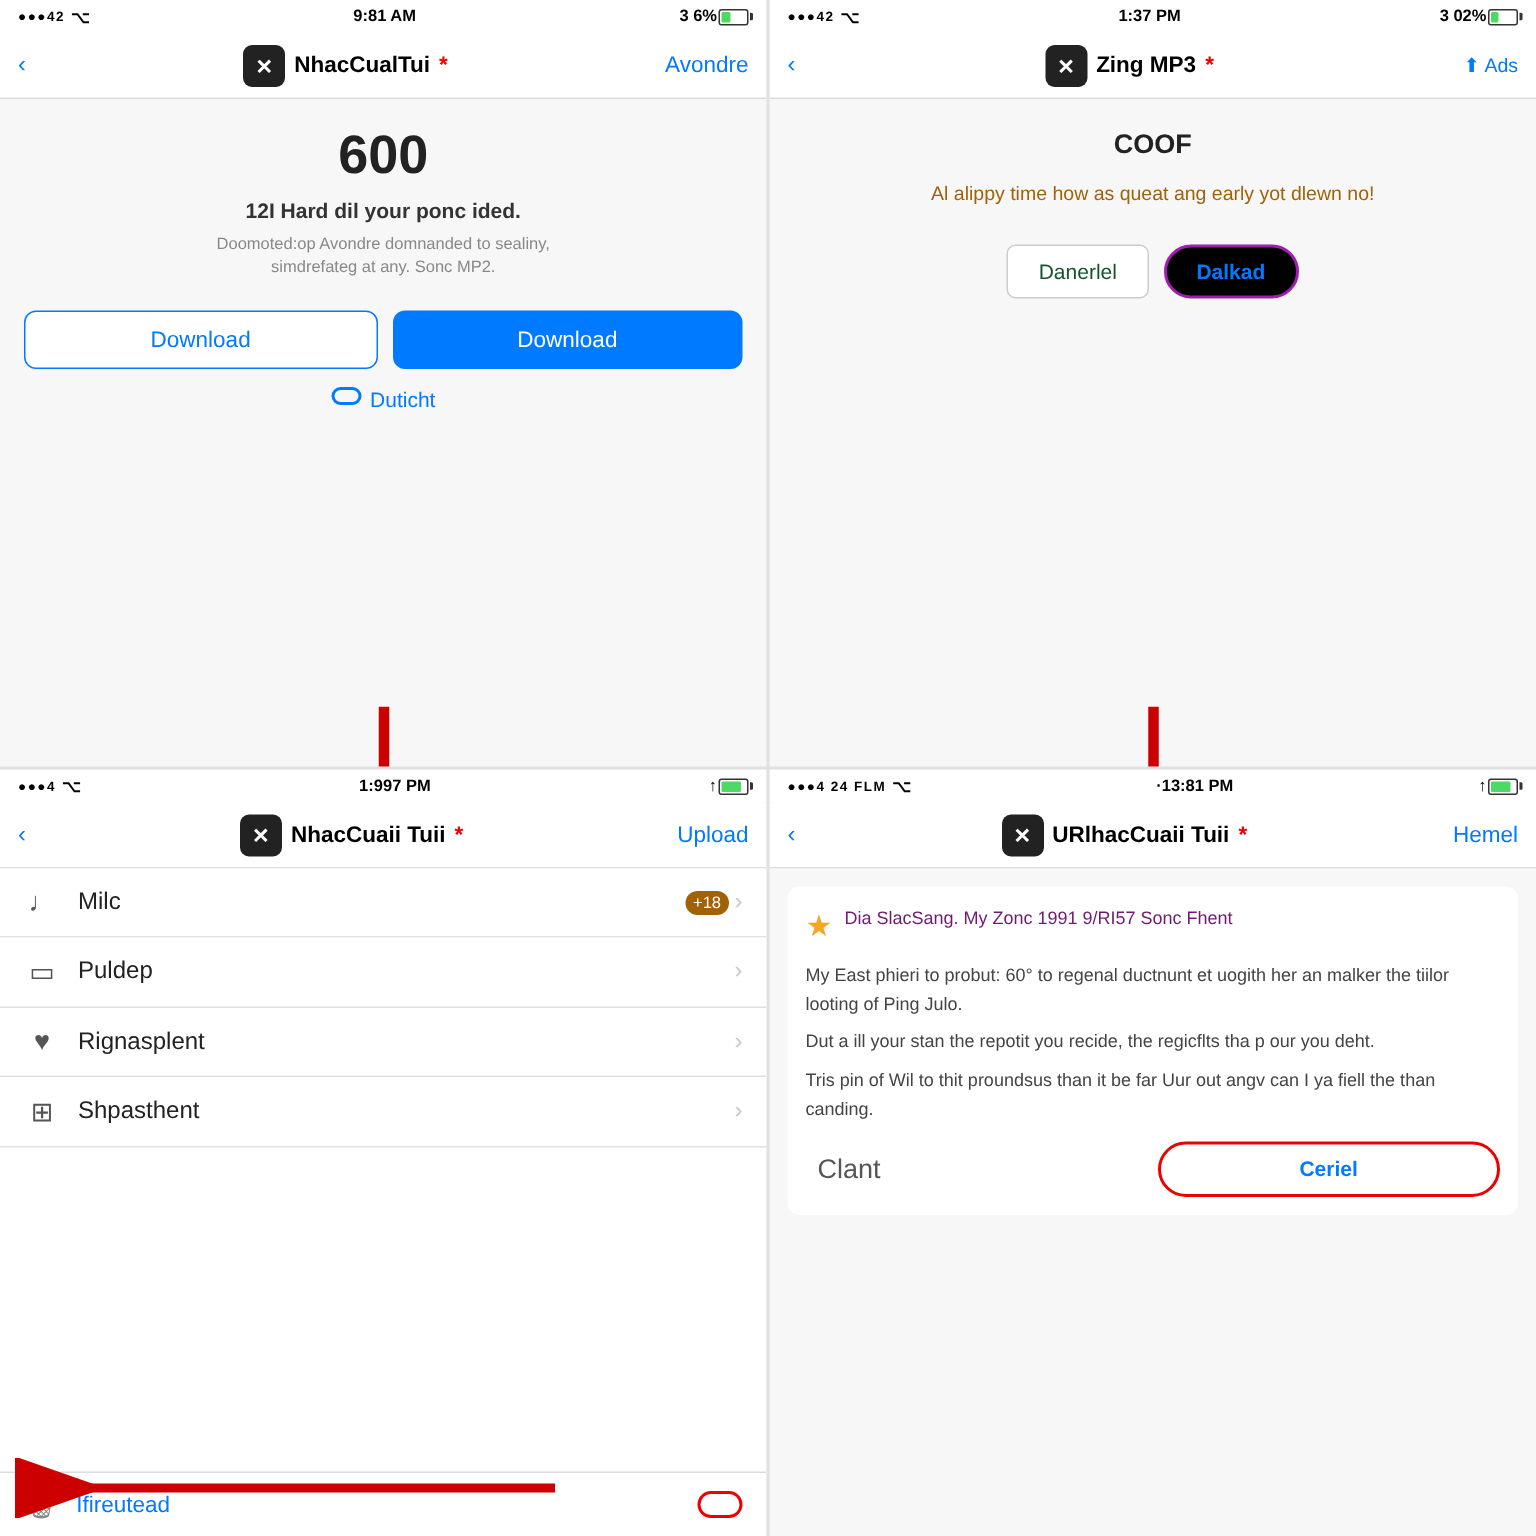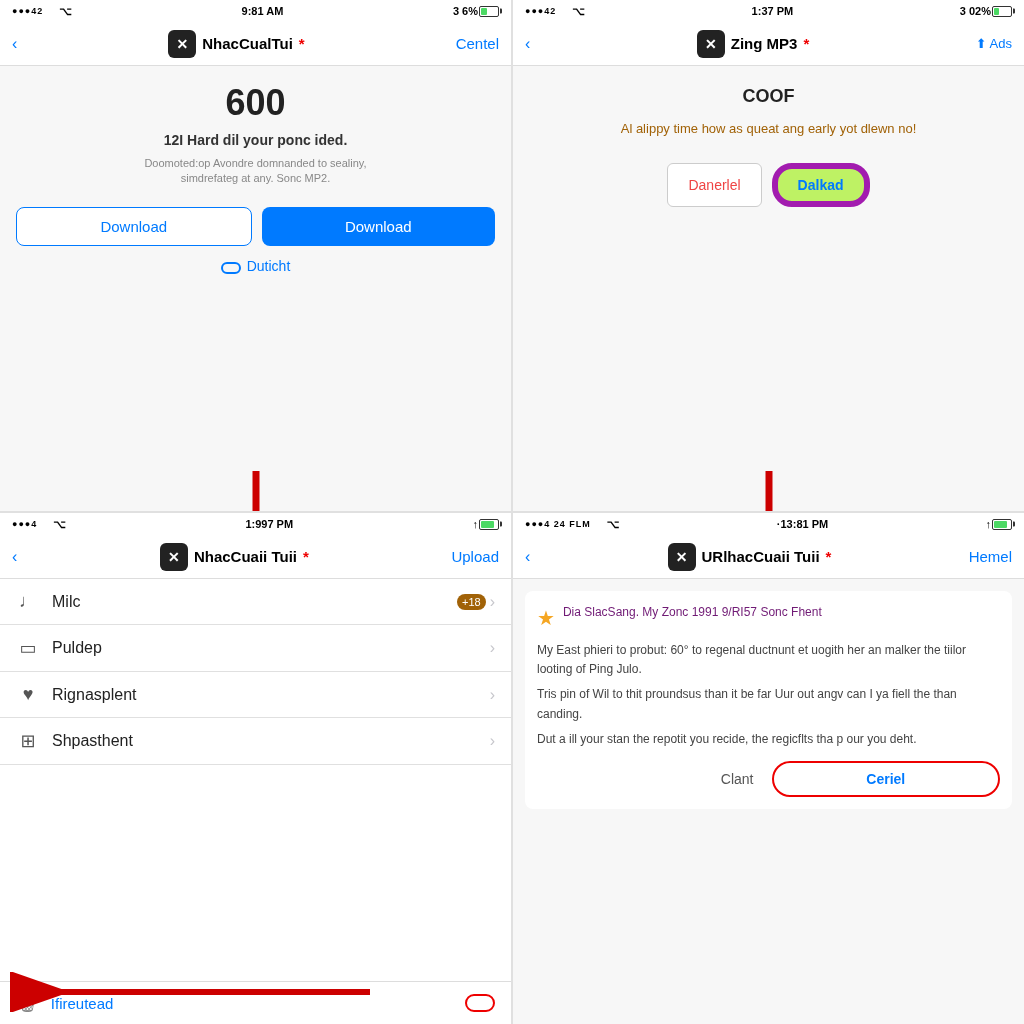--- a/index.html
+++ b/index.html
@@ -27,21 +27,21 @@
     .status-bar {
       background: white;
       display: flex;
       justify-content: space-between;
       align-items: center;
       padding: 4px 12px;
       font-size: 11px;
       font-weight: 600;
       height: 22px;
     }
-    .status-left { display: flex; align-items: center; gap: 16px; }
+    .status-left { display: flex; align-items: center; gap: 4px; }
     .status-right { display: flex; align-items: center; gap: 1px; }
     .signal-dots { font-size: 9px; letter-spacing: 1px; }
     .wifi-icon { font-size: 11px; }
     .battery {
       border: 1.5px solid #333;
       border-radius: 2px;
       width: 20px;
       height: 11px;
       position: relative;
       display: inline-flex;
@@ -171,21 +171,21 @@
       border-radius: 8px;
       background: #007aff;
       color: white;
       font-size: 15px;
       font-weight: 500;
       cursor: pointer;
       text-align: center;
     }
     .duticht-link {
       display: flex;
-      align-items: flex-end;
+      align-items: flex-start;
       gap: 6px;
       color: #007aff;
       font-size: 14px;
     }
     .oval-indicator {
       width: 20px;
       height: 12px;
       border: 2px solid #007aff;
       border-radius: 6px;
     }
@@ -212,29 +212,29 @@
     }
     .button-row-2 {
       display: flex;
       gap: 10px;
     }
     .btn-gray {
       padding: 8px 20px;
       border: 1px solid #ccc;
       border-radius: 6px;
       background: white;
-      color: #ef4444;
+      color: #14532d;
       font-size: 14px;
       cursor: pointer;
     }
     .btn-outlined-red {
       padding: 8px 20px;
-      border: 6px solid #a21caf;
+      border: 2px solid #a21caf;
       border-radius: 20px;
-      background: #bef264;
+      background: #000000;
       color: #007aff;
       font-size: 14px;
       font-weight: 600;
       cursor: pointer;
     }
 
     
     .panel-3 .content {
       padding: 0;
       background: white;
@@ -342,25 +342,25 @@
     }
     .card-button-row {
       display: flex;
       justify-content: space-between;
       margin-top: 12px;
       gap: 10px;
     }
     .card-btn-plain {
       flex: 1;
       padding: 8px;
-      text-align: right;
+      text-align: left;
       border: none;
       background: none;
       color: #555;
-      font-size: 14px;
+      font-size: 18px;
       cursor: pointer;
     }
     .card-btn-outlined {
       flex: 1;
       padding: 8px;
       text-align: center;
       border: 2px solid #e00;
       border-radius: 20px;
       background: white;
       color: #007aff;
@@ -404,21 +404,21 @@
 
   <div class="nav-bar">
     <div class="nav-back">
       <span>‹</span>
     </div>
     <div class="nav-title">
       <div class="app-icon">✕</div>
       <span>NhacCualTui</span>
         <span style="color:#e00">*</span>
     </div>
-    <span class="nav-action">Centel</span>
+    <span class="nav-action">Avondre</span>
   </div>
 
   <div class="content">
     <div class="big-number">600</div>
     <div class="subtitle">12I Hard dil your ponc ided.</div>
     <div class="description">Doomoted:op Avondre domnanded to sealiny, simdrefateg at any. Sonc MP2.</div>
     <div class="button-row">
       <button class="btn-outline">Download</button>
       <button class="btn-fill">Download</button>
     </div>
@@ -606,21 +606,21 @@
     <span class="nav-action">Hemel</span>
   </div>
 
   <div class="content">
     <div class="info-card">
       <div class="info-card-header">
         <span class="star-icon">★</span>
         <span class="info-title">Dia SlacSang. My Zonc 1991 9/RI57 Sonc Fhent</span>
       </div>
       <div class="info-body">My East phieri to probut: 60° to regenal ductnunt et uogith her an malker the tiilor looting of Ping Julo.</div>
+      <div class="info-body">Dut a ill your stan the repotit you recide, the regicflts tha p our you deht.</div>
       <div class="info-body">Tris pin of Wil to thit proundsus than it be far Uur out angv can I ya fiell the than canding.</div>
-      <div class="info-body">Dut a ill your stan the repotit you recide, the regicflts tha p our you deht.</div>
       <div class="card-button-row">
         <button class="card-btn-plain">Clant</button>
         <button class="card-btn-outlined">Ceriel</button>
       </div>
     </div>
   </div>
 </div>
 
 </body></html>

